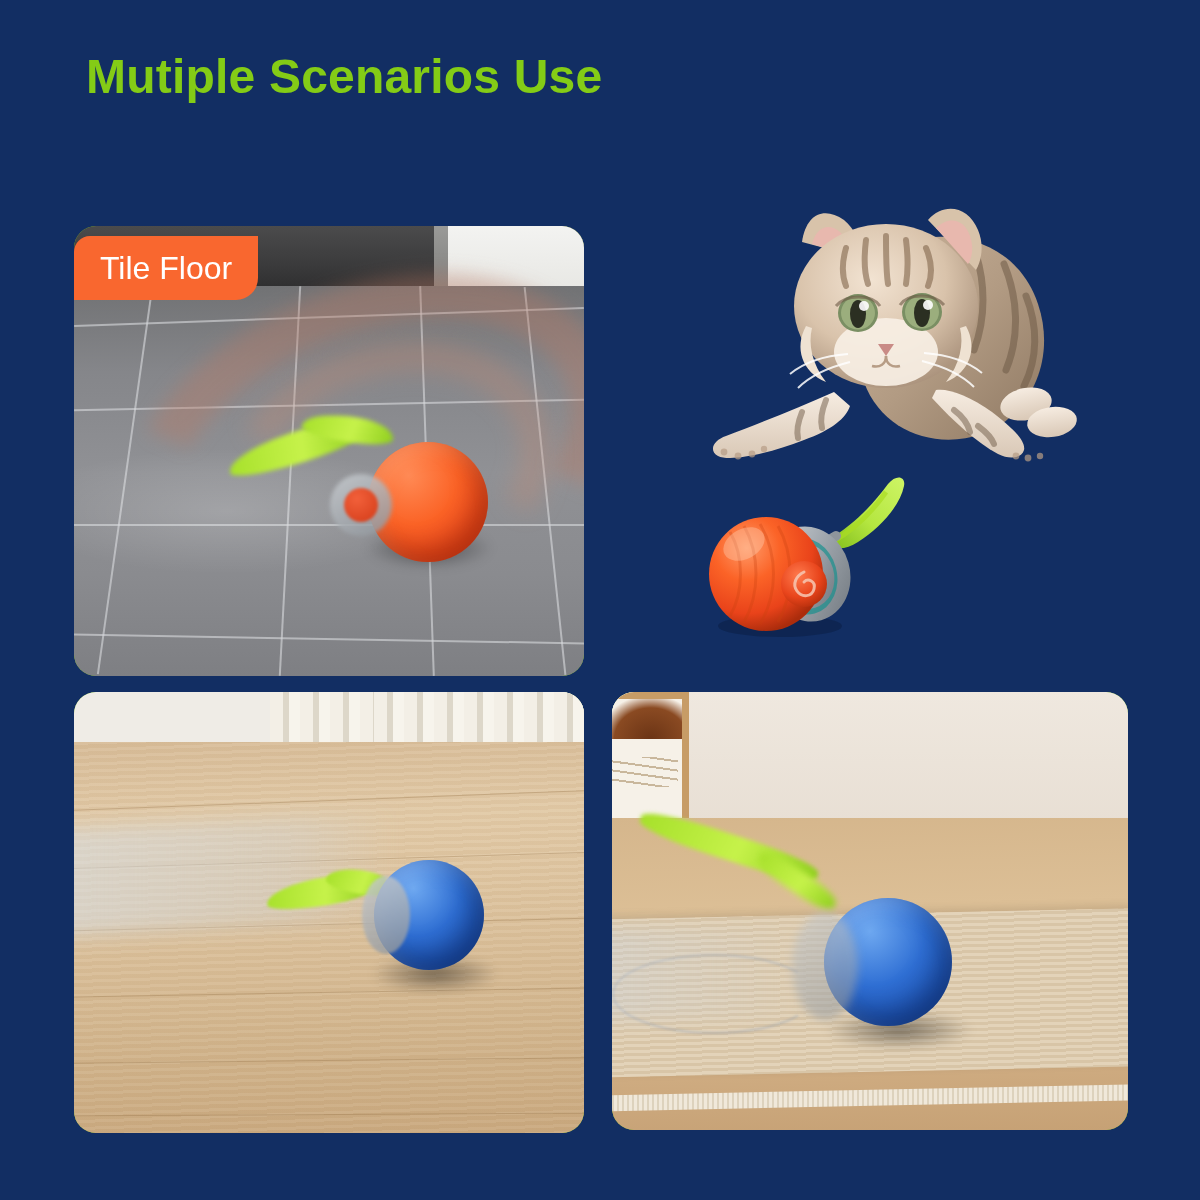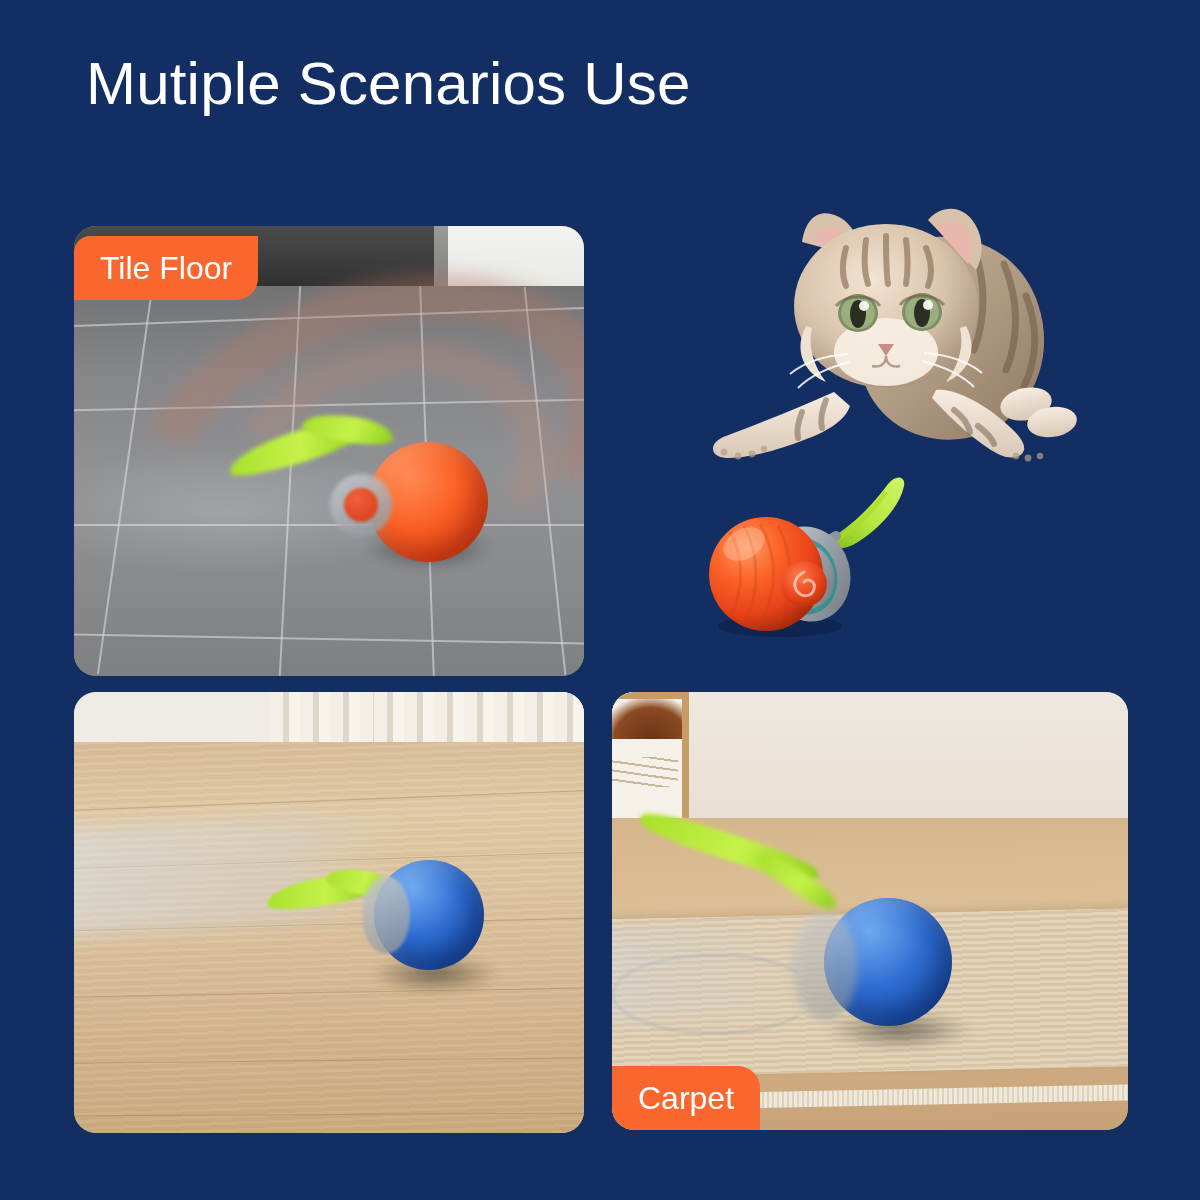--- a/index.html
+++ b/index.html
@@ -6,21 +6,21 @@
   body{
     width:1200px;height:1200px;
     background:#122E63;
     font-family:"Liberation Sans","DejaVu Sans",sans-serif;
     overflow:hidden;position:relative;
   }
 
   
   .page-title{
     position:absolute;left:86px;top:52px;
-    font-size:60px;font-weight:400;color:#ffffff;
+    font-size:48px;font-weight:700;color:#84cc16;
     letter-spacing:0.2px;line-height:1.05;white-space:nowrap;
   }
 
   
   .card{
     position:absolute;overflow:hidden;border-radius:22px;
     background:#84cc16;
   }
   #card-tile  {left:74px; top:226px; width:510px; height:450px;}
   #card-wood  {left:74px; top:692px; width:510px; height:441px;}
@@ -264,23 +264,20 @@
     <div class="feather-green" style="left:24px;top:142px;width:186px;height:26px;border-radius:40%;
                 transform:rotate(18deg);filter:blur(2px);"></div>
     <div class="feather-green" style="left:140px;top:178px;width:90px;height:22px;border-radius:40%;
                 transform:rotate(34deg);filter:blur(3px);"></div>
 
     <div class="ball-shadow" style="left:212px;top:318px;width:150px;height:40px;"></div>
     <div class="ball ball-blue" style="left:212px;top:206px;width:128px;height:128px;"></div>
     <div class="hub" style="left:180px;top:220px;width:66px;height:108px;border-radius:50%;opacity:.55;filter:blur(4px);"></div>
   </div>
 
-  <div class="badge badge-bl">
-    <span>Carpet</span>
-  </div>
 </div>
 
 <div id="cat-group">
   <svg viewBox="0 0 410 290" width="410" height="290">
     <defs>
       <radialGradient id="furA" cx="42%" cy="34%" r="70%">
         <stop offset="0%" stop-color="#f2e3d2"></stop>
         <stop offset="58%" stop-color="#d9c3ab"></stop>
         <stop offset="100%" stop-color="#a8907a"></stop>
       </radialGradient>

